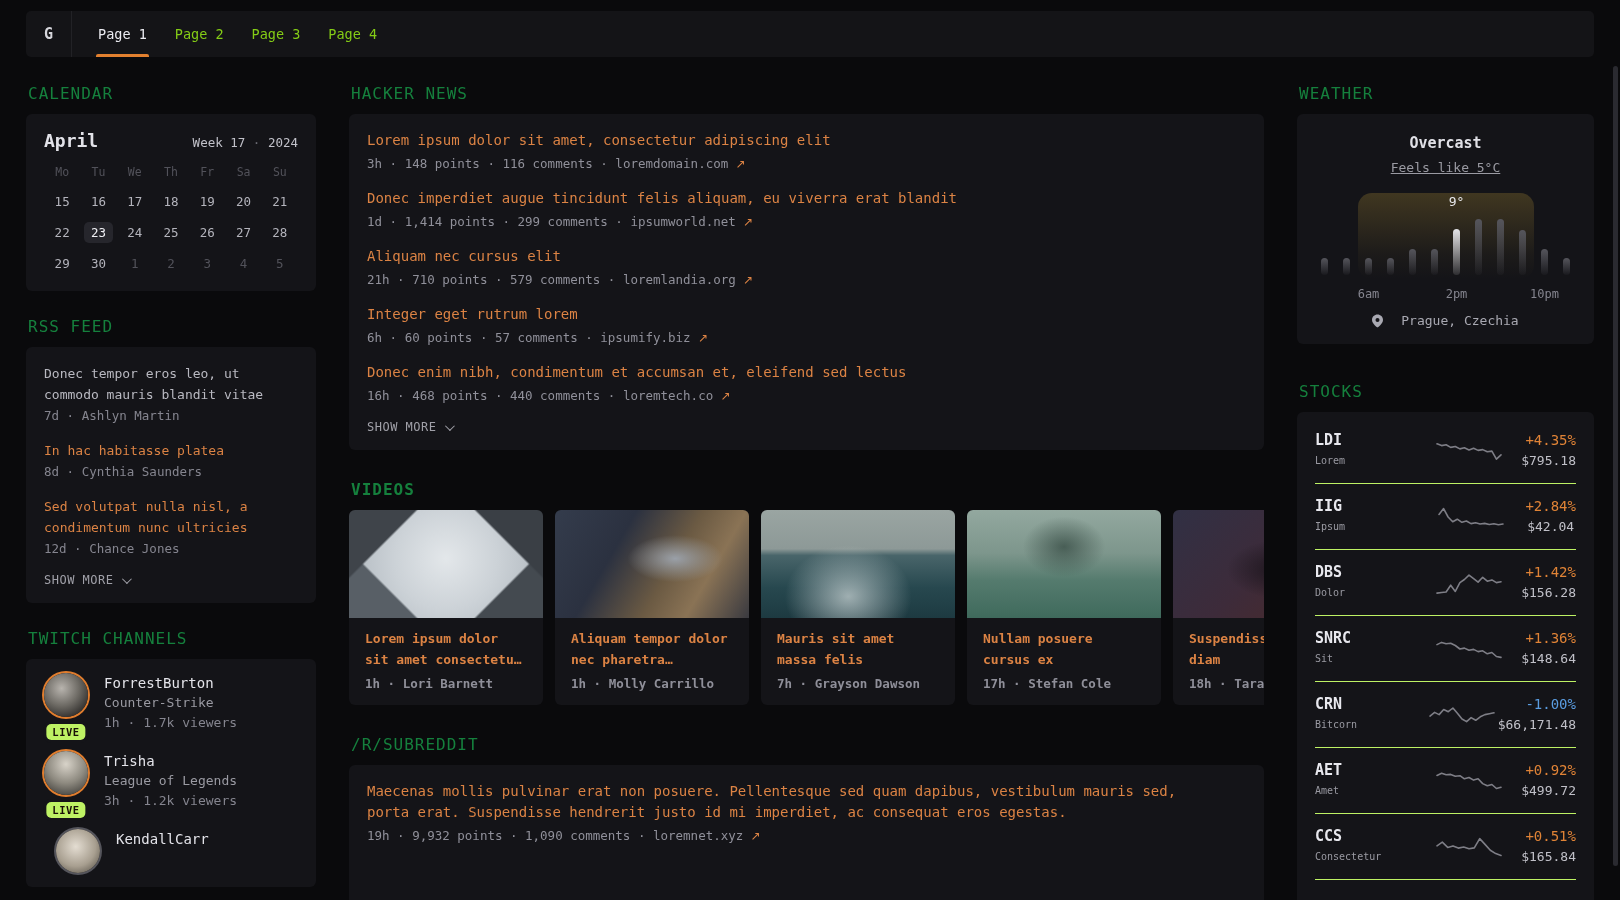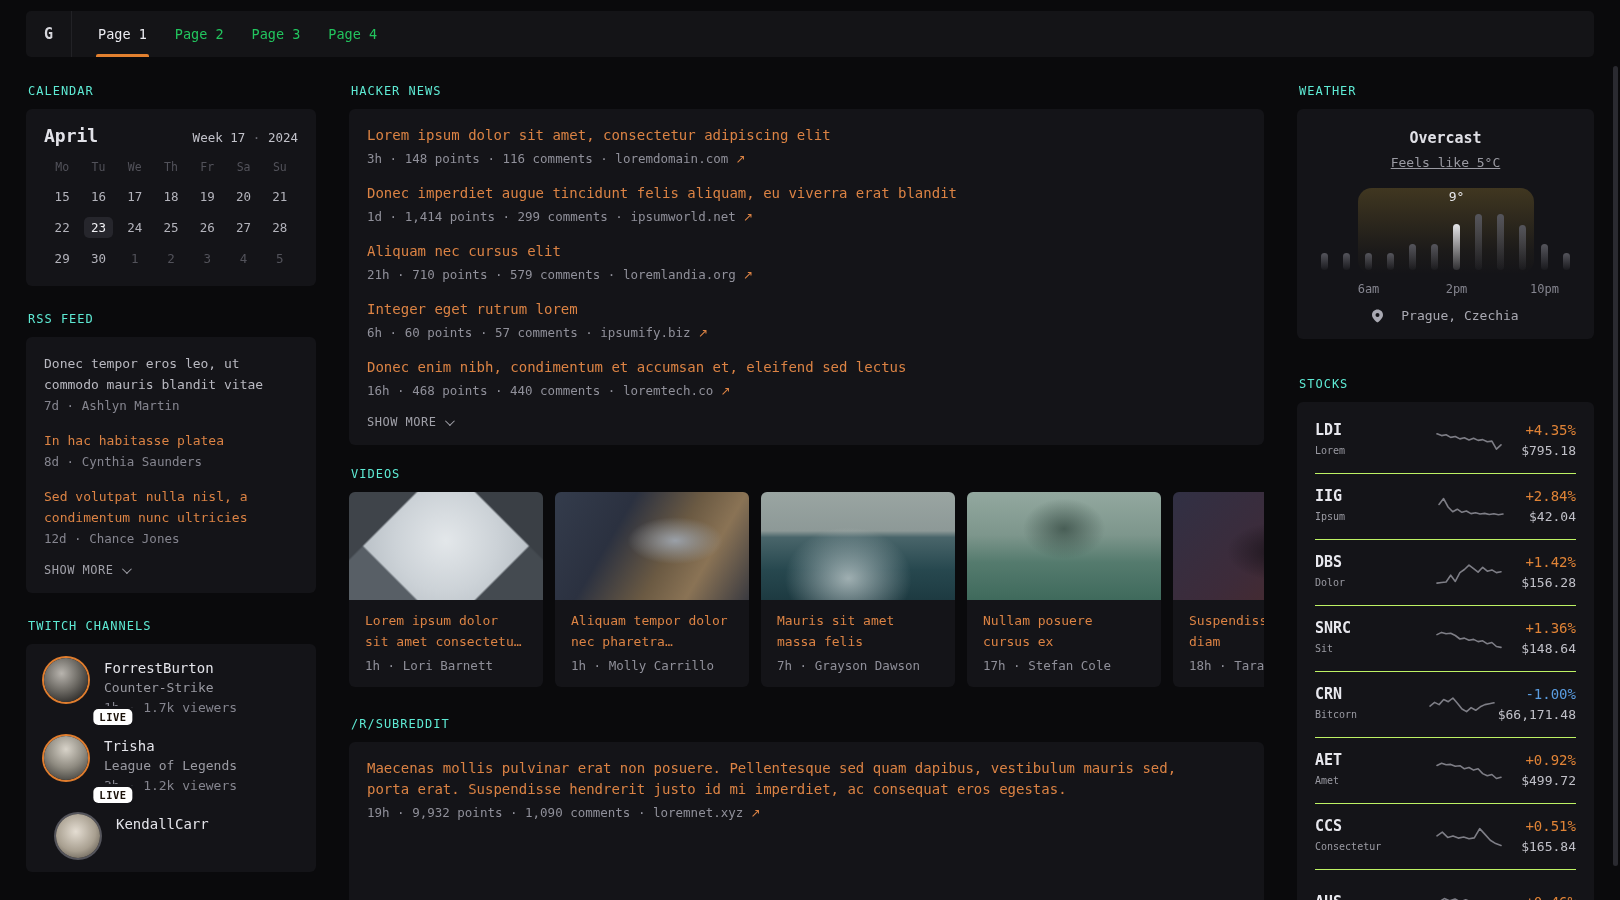--- a/index.html
+++ b/index.html
@@ -18,38 +18,38 @@
     display:flex; align-items:stretch; position:relative;
   }
   .logo-cell {
     width:46px; display:flex; align-items:center; justify-content:center;
     color:#d6d6dc; font-size:15px; font-weight:700;
     border-right:1px solid #222226; cursor:pointer;
   }
   .tabs { display:flex; align-items:stretch; padding-left:26px; gap:28px; }
   .tab {
     display:flex; align-items:center; position:relative;
-    font-size:13.5px; color:#22c55e; cursor:pointer; text-decoration:none;
+    font-size:13.5px; color:#84cc16; cursor:pointer; text-decoration:none;
   }
   .tab.active { color:#ececf2; }
   .tab.active::after {
     content:""; position:absolute; left:-2px; right:-2px; bottom:0; height:3px;
     background:#e2802f; border-radius:2px 2px 0 0;
   }
 
   
   .columns { display:flex; justify-content:space-between; margin-top:27px; align-items:flex-start; }
   .col-left  { width:290px; flex:0 0 290px; }
   .col-mid   { width:915px; flex:0 0 915px; }
   .col-right { width:297px; flex:0 0 297px; }
 
   .section { margin-top:26px; }
   .section:first-child { margin-top:0; }
   .wlabel {
-    font-size:12px; letter-spacing:1px; color:#5eead4; margin:0 0 11px 2px;
+    font-size:16px; letter-spacing:1px; color:#15803d; margin:0 0 11px 2px;
     text-transform:uppercase;
   }
   .card { background:#141418; border-radius:6px; padding:16px 18px; }
 
   
   .cal-head { display:flex; justify-content:space-between; align-items:baseline; }
   .cal-month { font-size:18px; font-weight:600; color:#e2e2e8; }
   .cal-meta { font-size:12.5px; color:#c2c2ca; }
   .cal-meta .sep { color:#6a6a72; }
   .cal-grid { display:grid; grid-template-columns:repeat(7,1fr); margin-top:12px; row-gap:4px; }
@@ -85,22 +85,22 @@
   .av {
     width:44px; height:44px; border-radius:50%;
     box-shadow:0 0 0 2px #e07d2e;
   }
   .t-row[data-live="false"] .av { box-shadow:0 0 0 2px #55555c; }
   .av[data-avatar="forrest"] { background:radial-gradient(circle at 40% 35%, #b8b4ae, #6d6a64 45%, #2e2c2a 80%); }
   .av[data-avatar="trisha"]  { background:radial-gradient(circle at 50% 30%, #d8d3c9, #8e8a80 50%, #4a4843 85%); }
   .av[data-avatar="kendall"] { background:radial-gradient(circle at 45% 40%, #e4ddd2, #a89f90 55%, #5c564c 90%); }
   .live-badge {
     position:absolute; bottom:-7px; left:50%; transform:translateX(-50%);
-    background:#ffffff; color:#191008; font-size:10.5px; font-weight:700;
-    padding:2px 6px; border-radius:5px; box-shadow:0 0 0 3px #141418; letter-spacing:0.5px;margin-left:47px;
+    background:#bef264; color:#191008; font-size:10.5px; font-weight:700;
+    padding:2px 6px; border-radius:5px; box-shadow:0 0 0 3px #141418; letter-spacing:0.5px;
   }
   .t-name { font-size:14px; color:#e4e4ea; line-height:20px; }
   .t-game { font-size:13px; color:#9a9aa2; line-height:20px; }
   .t-meta { font-size:13px; color:#85858f; line-height:20px; }
 
   
   .hn-item { margin-bottom:14px; }
   .hn-title { font-size:14px; line-height:21px; color:#dc8344; cursor:pointer; margin-bottom:3px; }
   .hn-meta { font-size:12.5px; color:#90909a; line-height:20px; }
   .hn-meta .domain { color:#90909a; }
@@ -172,21 +172,21 @@
   }
   .stock-row:first-child { border-top:none; }
   .s-left { width:112px; flex:0 0 112px; }
   .s-sym { font-size:15px; font-weight:700; color:#e8e8ee; line-height:21px; }
   .s-name { font-size:10px; color:#9a9aa2; line-height:20px; }
   .spark { width:66px; height:26px; flex:0 0 66px; margin:0 auto; }
   .spark polyline { fill:none; stroke:#7e7e86; stroke-width:1.6; stroke-linejoin:round; stroke-linecap:round; }
   .s-right { margin-left:auto; text-align:right; }
   .s-chg { font-size:14px; line-height:21px; color:#e08336; }
   .s-chg[data-dir="down"] { color:#5a9ce0; }
-  .s-price { font-size:13px; color:#c0c0c8; line-height:20px; }
+  .s-price { font-size:13px; color:#c0c0c8; line-height:20px;text-align:center; }
 
   
   .scrollbar {
     position:fixed; right:2px; top:66px; width:5px; height:800px;
     background:#2a2a30; border-radius:3px;
   }
 </style>
 </head>
 <body>
 
@@ -377,21 +377,21 @@
             <div class="hn-title">Donec enim nibh, condimentum et accumsan et, eleifend sed lectus</div>
             <div class="hn-meta"><span>16h · 468 points · 440 comments · </span><span class="domain">loremtech.co</span> <span class="ext-arrow">↗</span></div>
           </div>
           <div class="show-more">
               <span>SHOW MORE</span>
               <span class="chev"></span>
             </div>
         </div>
       </section>
 
-      <section class="section" style="margin-top:22px;">
+      <section class="section" style="margin-top:30px;font-weight:bold;">
         <div class="wlabel">VIDEOS</div>
         <div class="videos-row">
           <div class="video-card">
             <div class="vthumb" data-thumb="cross-sky"></div>
             <div class="vbody">
               <div class="vtitle">Lorem ipsum dolor sit amet consectetu…</div>
               <div class="vmeta">1h · Lori Barnett</div>
             </div>
           </div>
           <div class="video-card">

